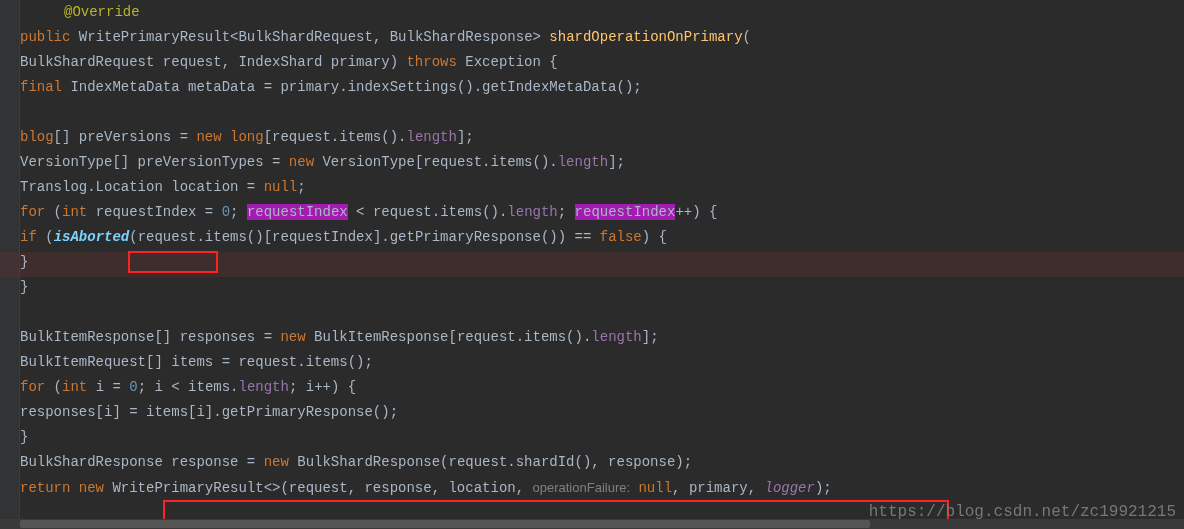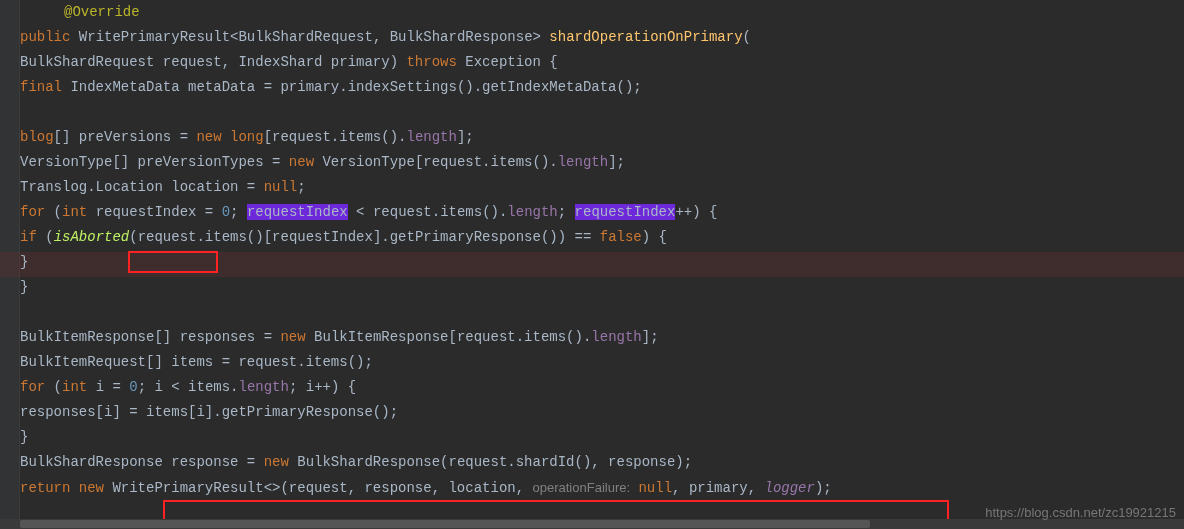--- a/index.html
+++ b/index.html
@@ -30,38 +30,38 @@
     }
     .code-area {
       margin-left: 20px;
     }
     .kw { color: #cc7832; }
     .annotation { color: #bbb529; margin-left: 44px; }
     .method-decl { color: #ffc66d; margin-top: 44px; }
     .field { color: #9876aa; }
     .num { color: #6897bb; }
     .comment { color: #808080; }
-    .paramname { color: #bef264; font-style: italic; }
+    .paramname { color: #7dd3fc; font-style: italic; font-weight: bold; }
     
     .hl-yellow {
-      background: #6d28d9;
+      background: #a21caf;
     }
     .line-highlight {
       position: absolute;
       left: 0;
       height: 25px;
       background: rgba(100, 50, 50, 0.35);
     }
     .watermark {
       position: absolute;
       right: 8px;
       bottom: 4px;
       color: #777;
-      font-size: 13px;
-      font-family: Liberation Sans, sans-serif;
+      font-size: 16px;
+      font-family: Liberation Mono, monospace;
     }
     .scrollbar-h {
       position: absolute;
       bottom: 0;
       left: 0;
       right: 0;
       height: 10px;
       background: #3a3a3a;
     }
     .scrollbar-thumb {

